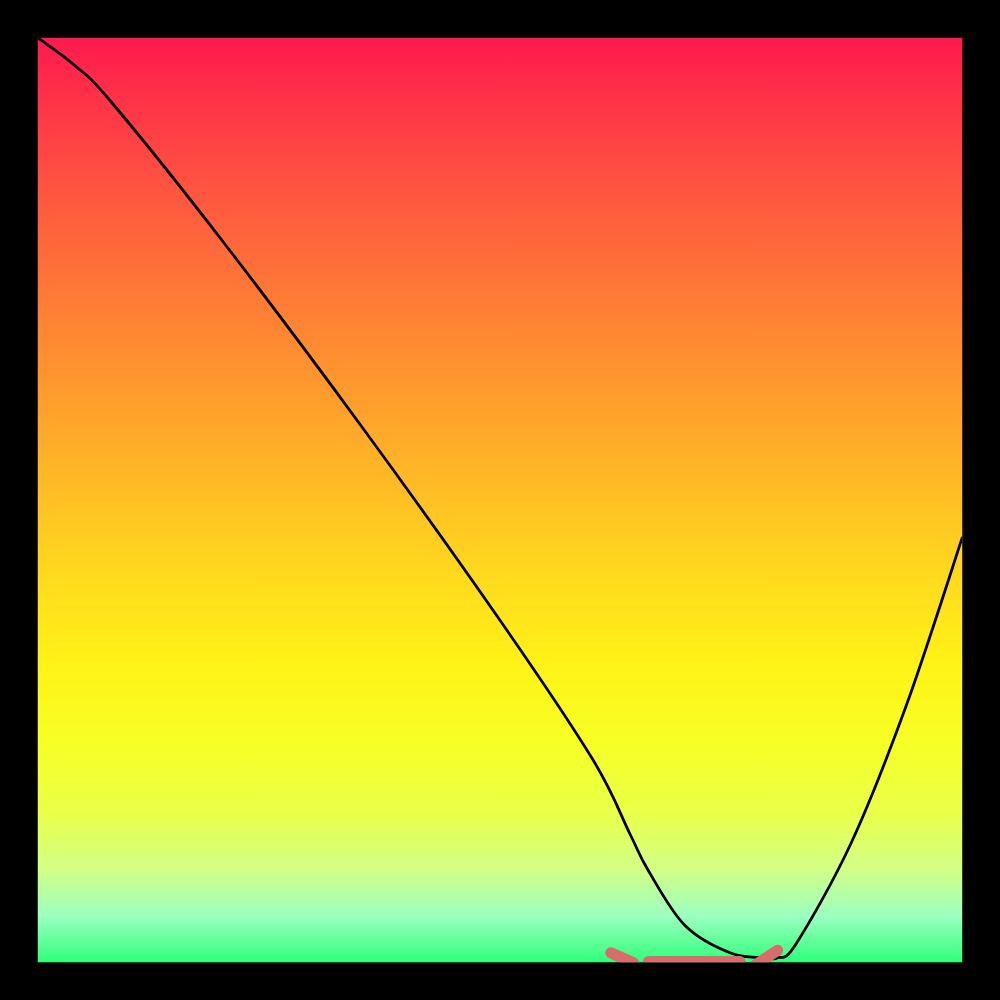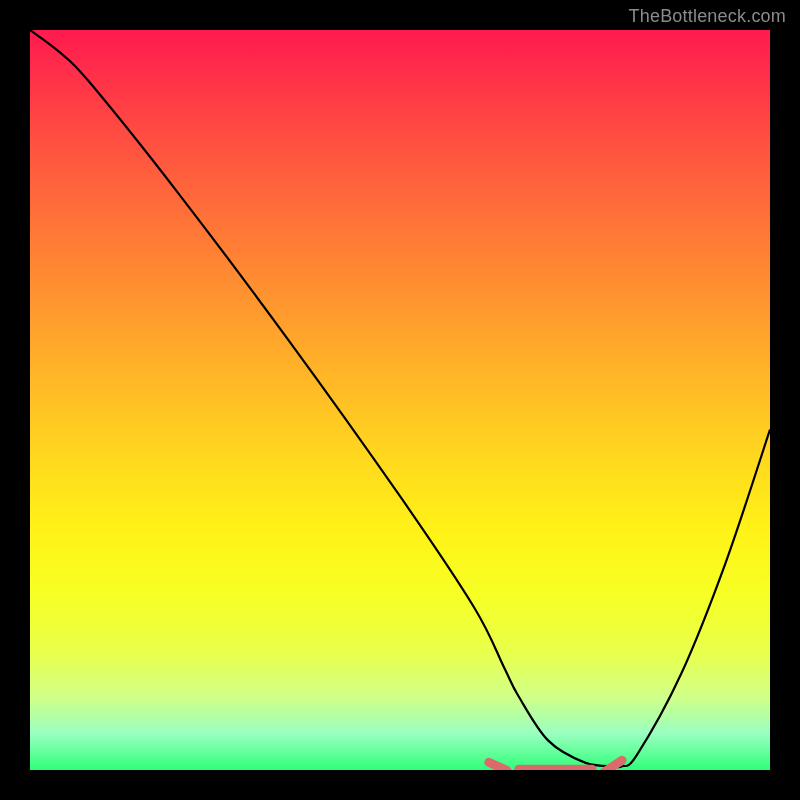--- a/index.html
+++ b/index.html
@@ -72,21 +72,20 @@
     stroke: #000;
     stroke-width: 2.2;
     fill: none;
   }
 </style>
 </head>
 <body>
 
 <div class="frame">
 
-  <div class="watermark">TheBottleneck.com</div>
 
   <div class="plot-area">
     <div class="gradient"></div>
 
     <svg class="curve" viewBox="0 0 740 740" preserveAspectRatio="none">
       <path id="main-path" class="main-line" d="M 0 0 C 4.933333333333334 3.7000000000000077, 19.733333333333334 13.56666666666672, 29.6 22.200000000000045 C 39.46666666666667 30.83333333333337, 39.46666666666667 28.366666666666635, 59.2 51.799999999999955 C 78.93333333333334 75.23333333333328, 114.69999999999999 119.63333333333327, 148 162.79999999999995 C 181.3 205.96666666666664, 222 260.23333333333335, 259 310.8 C 296 361.3666666666667, 339.1666666666667 421.79999999999995, 370 466.2 C 400.8333333333333 510.6, 426.73333333333335 548.8333333333334, 444 577.2 C 461.26666666666665 605.5666666666667, 466.20000000000005 621.6, 473.6 636.4 C 481 651.1999999999999, 481.00000000000006 653.6666666666666, 488.40000000000003 666 C 495.8 678.3333333333334, 506.9 699.3, 518 710.4 C 529.1 721.5, 543.9 728.2833333333333, 555 732.6 C 566.1 736.9166666666667, 578.4333333333334 735.6833333333333, 584.6 736.3 C 590.7666666666667 736.9166666666666, 588.3 738.15, 592 736.3 C 595.7 734.4499999999999, 596.9333333333333 740.6166666666667, 606.8 725.2 C 616.6666666666666 709.7833333333334, 636.4000000000001 675.8666666666667, 651.2 643.8 C 666 611.7333333333332, 680.8 573.5, 695.5999999999999 532.8 C 710.3999999999999 492.09999999999997, 732.6 421.79999999999995, 740 399.59999999999997"></path>
       <g id="flat-group">
           <path class="flat-markers" d="M 458.8 732.3 L 476.8 740.3"></path>
           <path class="flat-markers" d="M 488.8 739.3 L 562 739.3"></path>
           <path class="flat-markers" d="M 574 742.3 L 592 730.3"></path>

